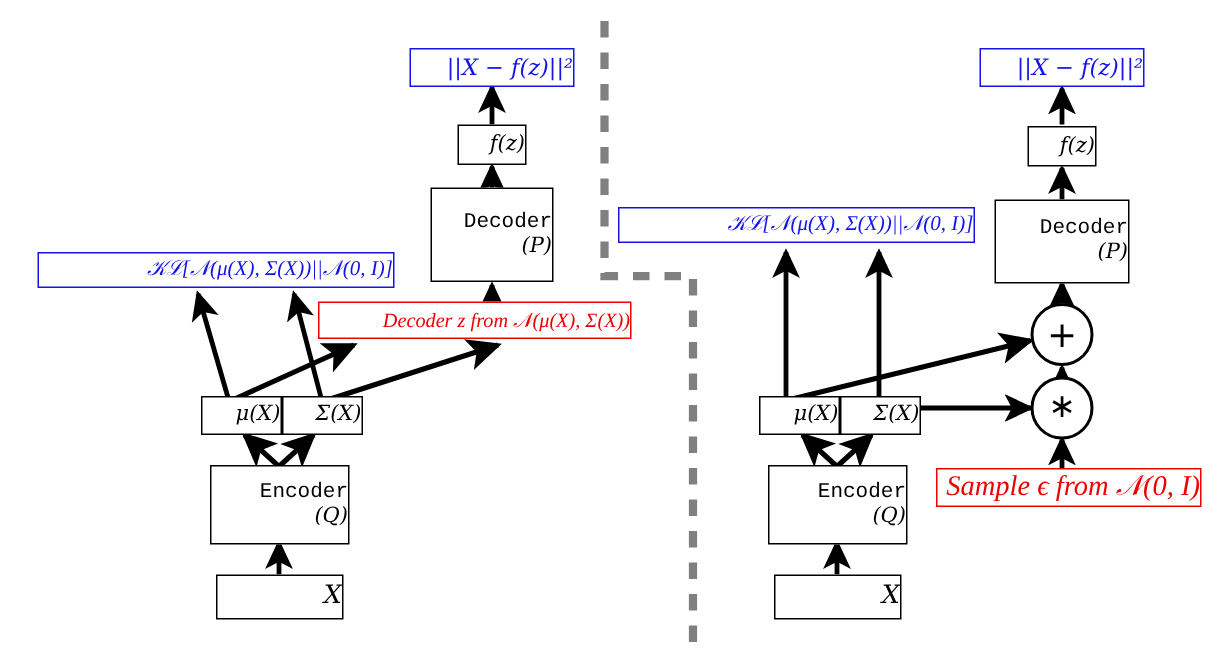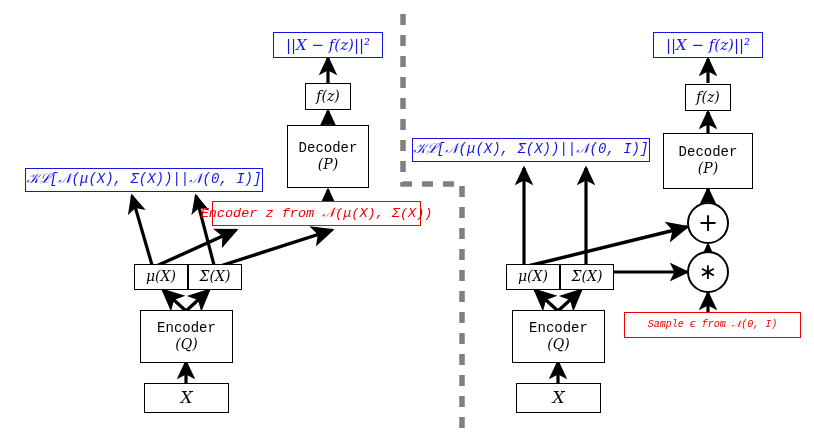--- a/index.html
+++ b/index.html
@@ -18,37 +18,37 @@
   }
   svg.edges {
     position: absolute; left: 0; top: 0;
     width: 814px; height: 443px;
     pointer-events: none;
   }
   .node {
     position: absolute;
     box-sizing: border-box;
     display: flex;
-    align-items: center;
+    align-items: flex-end;
     justify-content: center;
     flex-direction: column;
     background: #ffffff;
     border: 1.6px solid #000000;
     color: #000000;
     white-space: nowrap;
     line-height: 1.12;
   }
   .node.blue { border-color: #1414e6; color: #1414e6; }
   .node.red  { border-color: #ee0000; color: #ee0000; }
   .mathfont {
     font-family: "DejaVu Serif", "Liberation Serif", serif;
     font-style: italic;
   }
   .cal {
-    font-family: Liberation Mono, monospace;
+    font-family: Liberation Serif, serif;
     font-style: italic;
   }
   .plain {
     font-family: Liberation Mono, monospace;
     font-style: normal;
   }
   .op-circle {
     position: absolute;
     box-sizing: border-box;
     border: 2.2px solid #000000;
@@ -139,21 +139,21 @@
 
   <div class="node" style="left:188px; top:264px; width:54px; height:26px; font-size:14px;">
     <span class="mathfont">Σ(X)</span>
   </div>
 
   <div class="node blue" style="left:25px; top:168px; width:238px; height:24px; font-size:14px;">
     <span class="cal">𝒦ℒ[𝒩(μ(X), Σ(X))||𝒩(0, I)]</span>
   </div>
 
   <div class="node red" style="left:212px; top:201px; width:209px; height:25px; font-size:13.5px;">
-    <span class="cal">Encoder z from 𝒩(μ(X), Σ(X))</span>
+    <span class="cal">Decoder z from 𝒩(μ(X), Σ(X))</span>
   </div>
 
   <div class="node" style="left:287px; top:125px; width:82px; height:63px; font-size:14px;">
     <span class="plain">Decoder</span>
     <span class="mathfont" style="font-size:14px;">(P)</span>
   </div>
 
   <div class="node" style="left:305px; top:83px; width:46px; height:27px; font-size:14px;">
     <span class="mathfont">f(z)</span>
   </div>
@@ -176,21 +176,21 @@
   </div>
 
   <div class="node" style="left:560px; top:264px; width:54px; height:26px; font-size:14px;">
     <span class="mathfont">Σ(X)</span>
   </div>
 
   <div class="node blue" style="left:412px; top:138px; width:238px; height:24px; font-size:14px;">
     <span class="cal">𝒦ℒ[𝒩(μ(X), Σ(X))||𝒩(0, I)]</span>
   </div>
 
-  <div class="node red" style="left:624px; top:312px; width:177px; height:26px; font-size:10px;">
+  <div class="node red" style="left:624px; top:312px; width:177px; height:26px; font-size:19px;">
     <span class="cal">Sample ϵ from 𝒩(0, I)</span>
   </div>
 
   <div class="op-circle" style="left:687px; top:251px; width:42px; height:42px; font-size:22px;">
     <span>∗</span>
   </div>
 
   <div class="op-circle" style="left:687px; top:202px; width:42px; height:42px; font-size:24px;">
     <span>+</span>
   </div>

